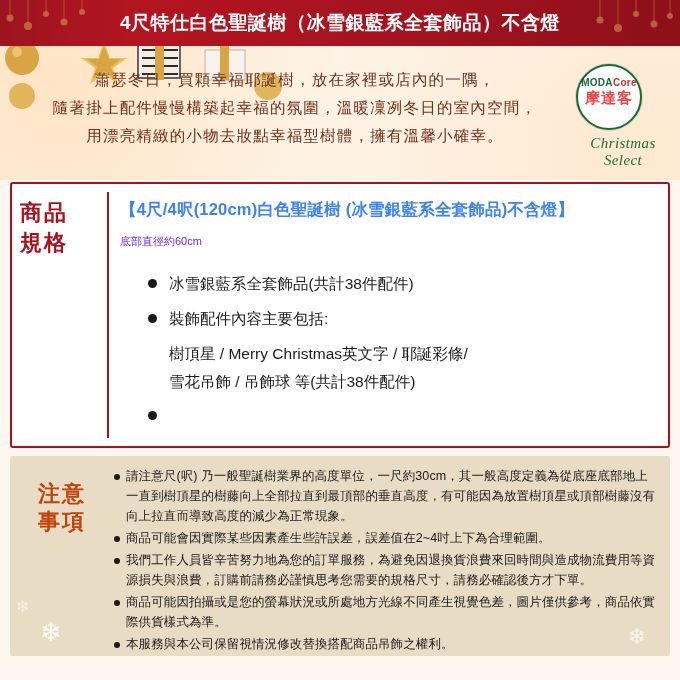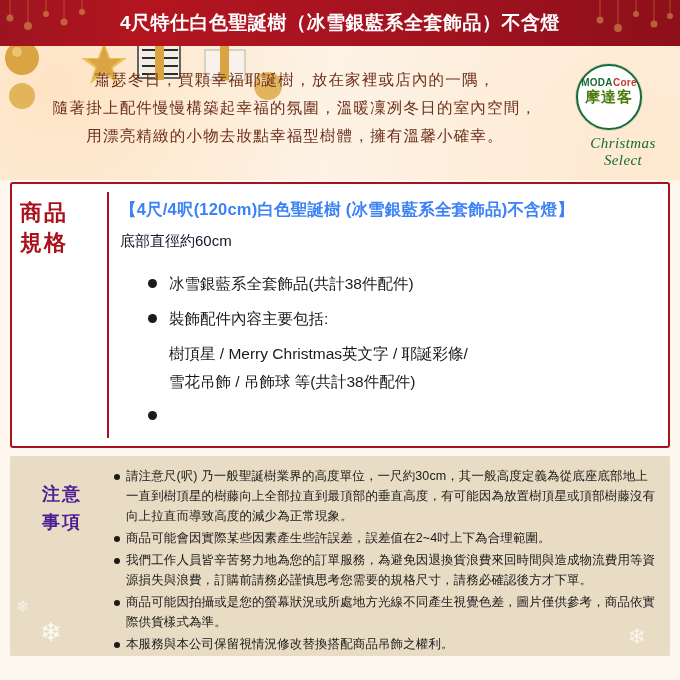--- a/index.html
+++ b/index.html
@@ -91,25 +91,24 @@
     font-size: 10px;
     color: #176b3a;
     font-weight: bold;
     letter-spacing: 0.3px;
   }
   .logo-top .core { color: #c0392b; }
   .logo-mid {
     position: absolute;
     top: 24px; left: 0; right: 0;
     font-size: 15px;
-    color: #4d7c0f;
+    color: #ef4444;
     font-weight: bold;
     line-height: 15px;
     letter-spacing: 1px;
-    font-family: Liberation Serif, serif;
   }
   .logo-caption {
     margin-top: 5px;
     font-family: "Liberation Serif", serif;
     font-style: italic;
     font-size: 15px;
     color: #176b3a;
     letter-spacing: 0.4px;
     margin-left: 28px;
   }
@@ -152,22 +151,22 @@
   }
   .spec-title {
     color: #3b82f6;
     font-size: 16.5px;
     font-weight: bold;
     line-height: 26px;
     letter-spacing: 0.2px;
   }
   .spec-sub {
     margin-top: 6px;
-    color: #0f172a;
-    font-size: 15px;
+    color: #6d28d9;
+    font-size: 11px;
     line-height: 26px;
   }
   .bullets {
     margin-top: 16px;
     padding-left: 28px;
   }
   .bullet-row {
     display: flex;
     align-items: flex-start;
     margin-bottom: 8px;
@@ -201,22 +200,22 @@
     background: #e9dcc4;
     border-radius: 2px;
     overflow: hidden;
   }
   .notice-label {
     position: absolute;
     left: 12px;
     top: 24px;
     width: 80px;
     text-align: center;
-    color: #4c1d95;
-    font-size: 18px;
+    color: #c2410c;
+    font-size: 22px;
     font-weight: bold;
     line-height: 28px;
     letter-spacing: 2px;
   }
   .notice-body {
     position: absolute;
     left: 104px;
     right: 12px;
     top: 10px;
   }

